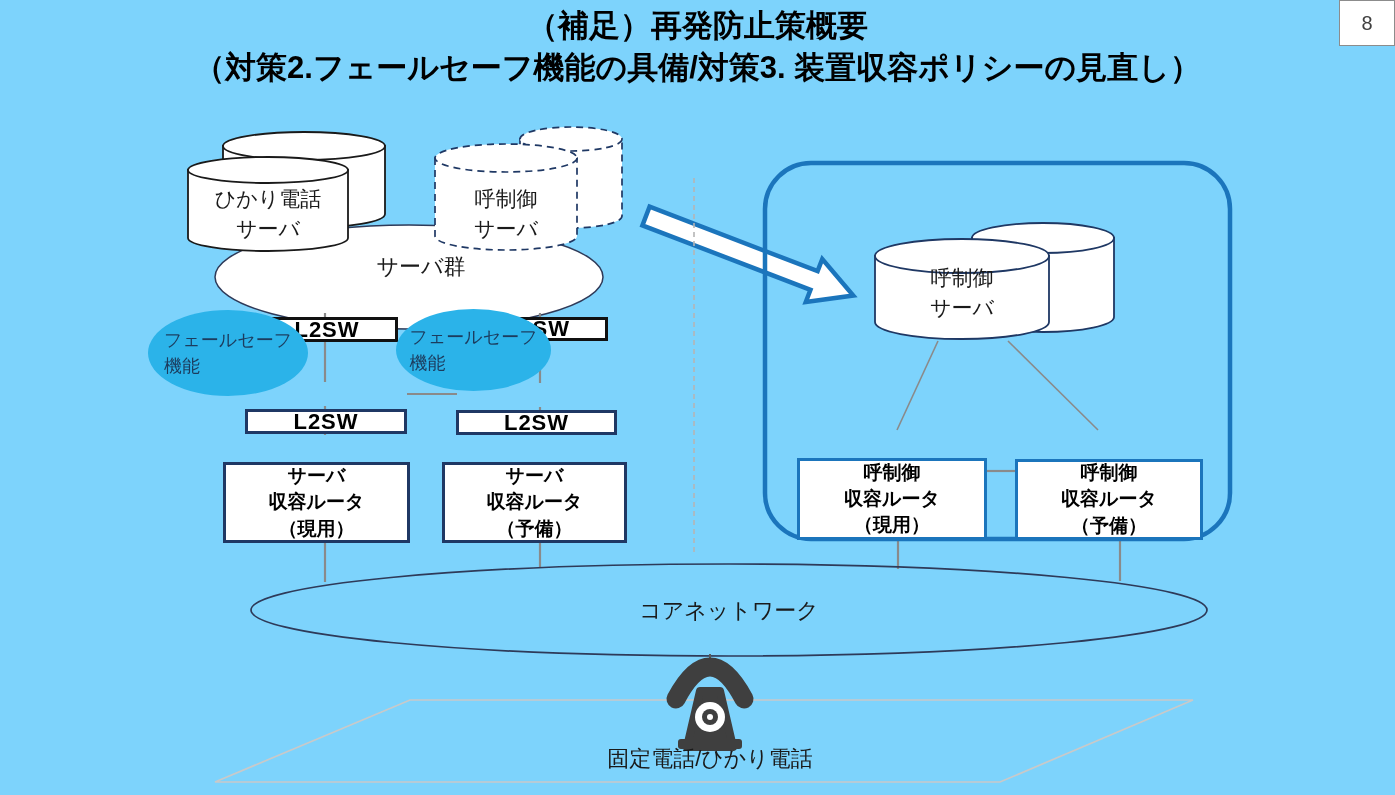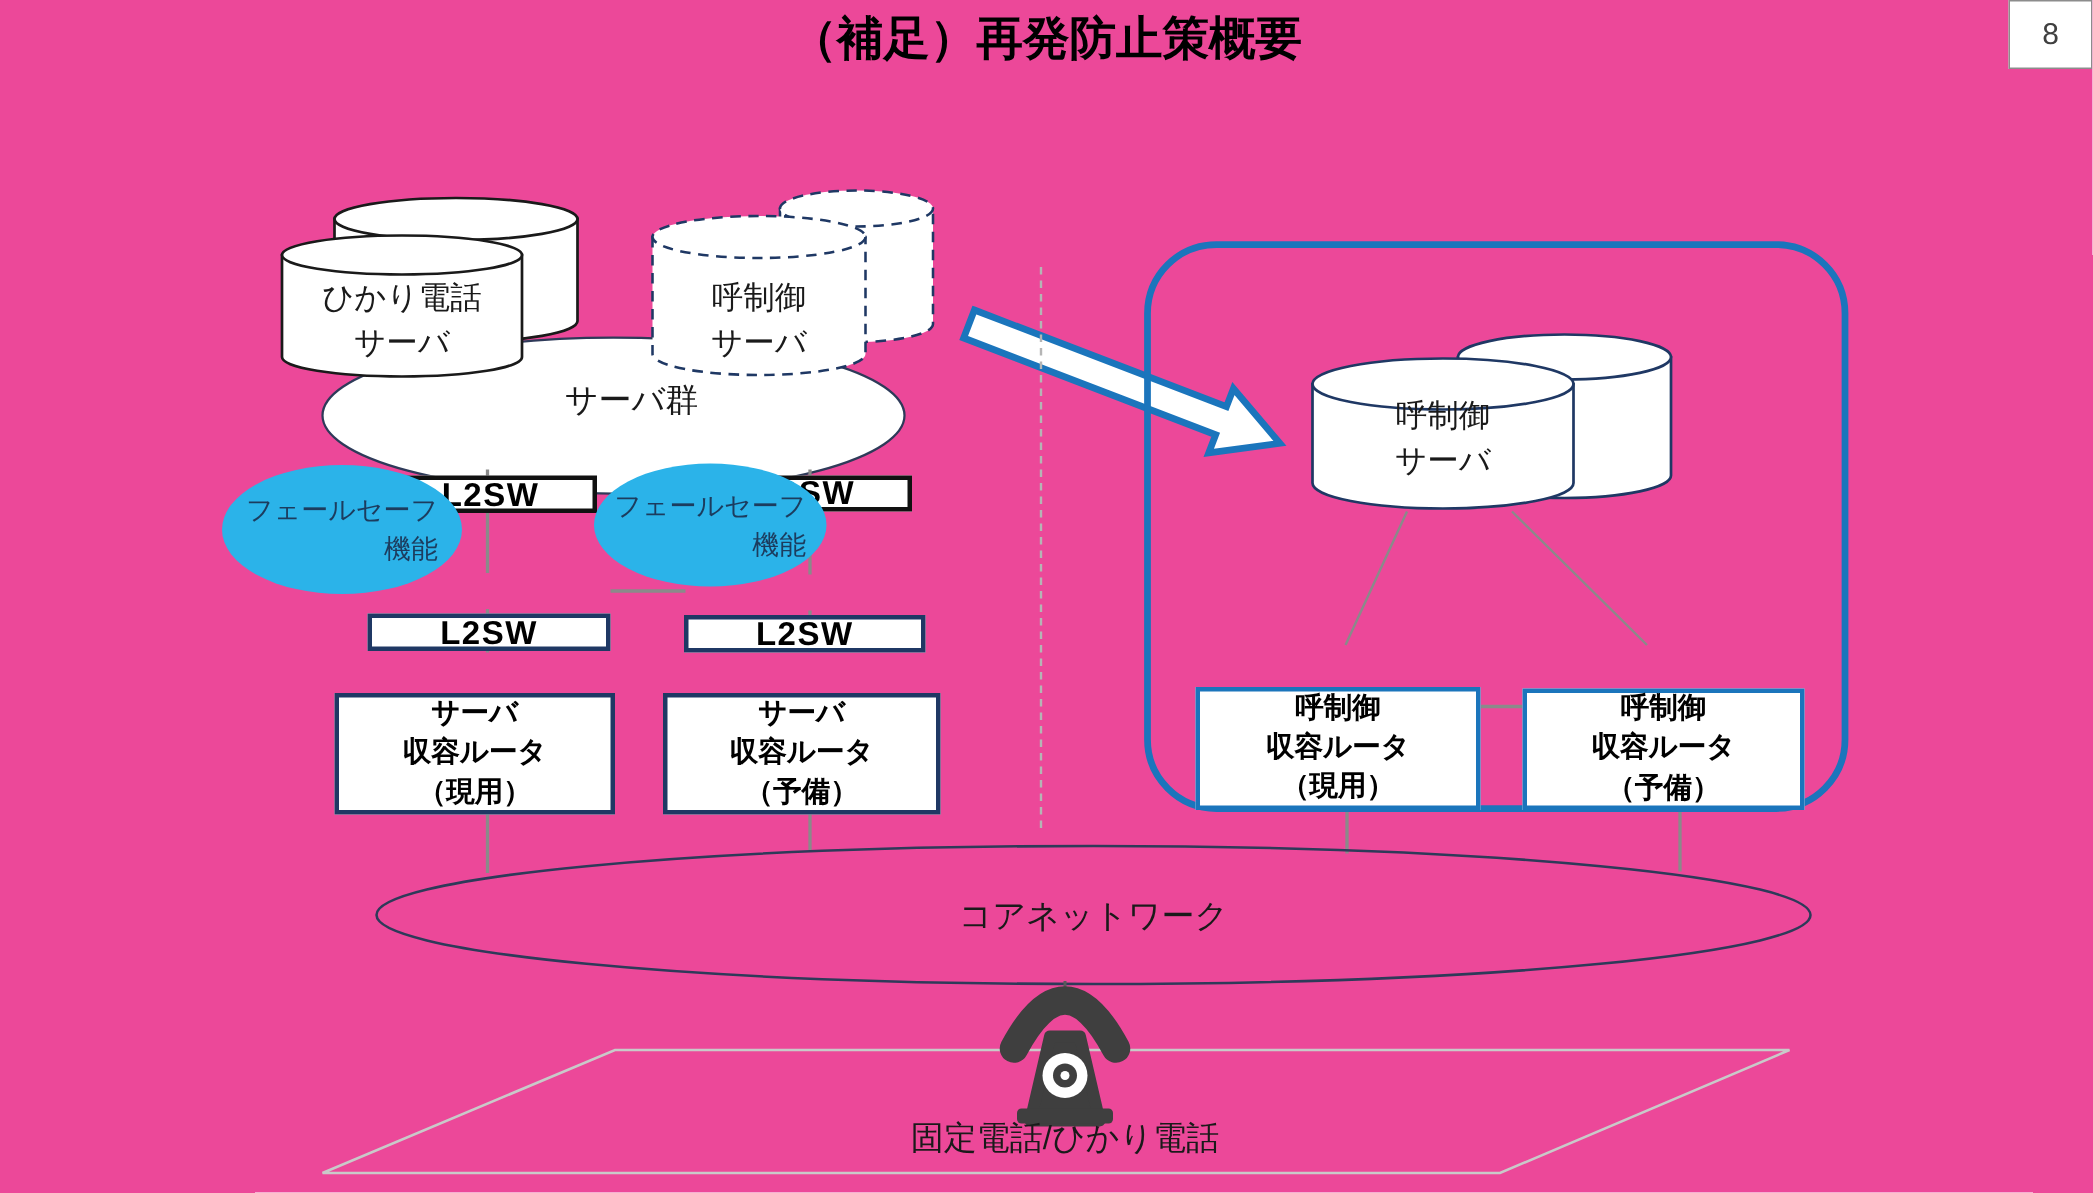--- a/index.html
+++ b/index.html
@@ -1,29 +1,29 @@
 <!DOCTYPE html>
 <html><head>
 <meta charset="utf-8">
 <style>
   html,body{margin:0;padding:0;background:#ffffff;}
   body{width:1395px;height:795px;font-family:"Liberation Sans","DejaVu Sans",sans-serif;}
-  #stage{position:relative;width:1395px;height:795px;overflow:hidden;background:#ec4899;}
+  #stage{position:relative;width:1395px;height:795px;overflow:hidden;background:#7dd3fc;}
   #shapes{position:absolute;left:0;top:0;z-index:1;}
   .lbl{position:absolute;display:flex;align-items:center;justify-content:center;
        text-align:center;color:#1a1a1a;white-space:pre-line;z-index:4;pointer-events:none;}
   .box{position:absolute;background:#ffffff;display:flex;align-items:center;justify-content:center;
        text-align:center;font-weight:bold;color:#000;white-space:pre-line;z-index:2;box-sizing:border-box;margin-top:28px;}
   .l2sw{font-size:22px;letter-spacing:1px;}
   .router{font-size:19px;line-height:1.38;}
   .border-black{border:3px solid #111111;}
   .border-navy{border:3px solid #1f3864;}
   .border-blue{border:3px solid #1b75bc;}
   .failsafe{position:absolute;border-radius:50%;background:#2bb3e9;display:flex;align-items:center;
-       justify-content:center;text-align:right;font-size:18px;line-height:1.45;color:#1c3c5e;
+       justify-content:center;text-align:left;font-size:18px;line-height:1.45;color:#1c3c5e;
        white-space:pre-line;z-index:3;}
   #title{position:absolute;left:0;top:5px;width:1395px;text-align:center;z-index:5;color:#000;}
   #title .t1{font-size:31px;font-weight:bold;line-height:1.35;}
   #title .t2{font-size:31px;font-weight:bold;line-height:1.35;}
   #pagebox{position:absolute;right:0;top:0;width:56px;height:46px;border:1px solid #8c8c8c;
        display:flex;align-items:center;justify-content:center;font-size:20px;color:#404040;z-index:5;
        box-sizing:border-box;background:#fff;}
   .cyl-label{font-size:21px;line-height:1.45;}
   .small-cap{font-size:22px;}
 </style>
@@ -89,20 +89,21 @@
       <ellipse cx="1043" cy="238" rx="71" ry="15"></ellipse>
       <path d="M875,256 L875,322 A87,17 0 0 0 1049,322 L1049,256 Z"></path>
       <ellipse cx="962" cy="256" rx="87" ry="17"></ellipse>
     </g>
 
     <line x1="694" y1="178" x2="694" y2="553" stroke="#b5b5b5" stroke-width="1.6" stroke-dasharray="5 4"></line>
   </svg>
 
   <div id="title">
     <div class="t1">（補足）再発防止策概要</div>
+    <div class="t2">（対策2.フェールセーフ機能の具備/対策3. 装置収容ポリシーの見直し）</div>
   </div>
 
   <div id="pagebox">8</div>
 
   <div class="box l2sw border-black" style="left:256px;top:289px;width:142px;height:25px;">L2SW</div>
   <div class="box l2sw border-black" style="left:467px;top:289px;width:141px;height:24px;">L2SW</div>
   <div class="box l2sw border-navy" style="left:245px;top:381px;width:162px;height:25px;">L2SW</div>
   <div class="box l2sw border-navy" style="left:456px;top:382px;width:161px;height:25px;">L2SW</div>
 
   <div class="box router border-navy" style="left:223px;top:434px;width:187px;height:81px;">サーバ

